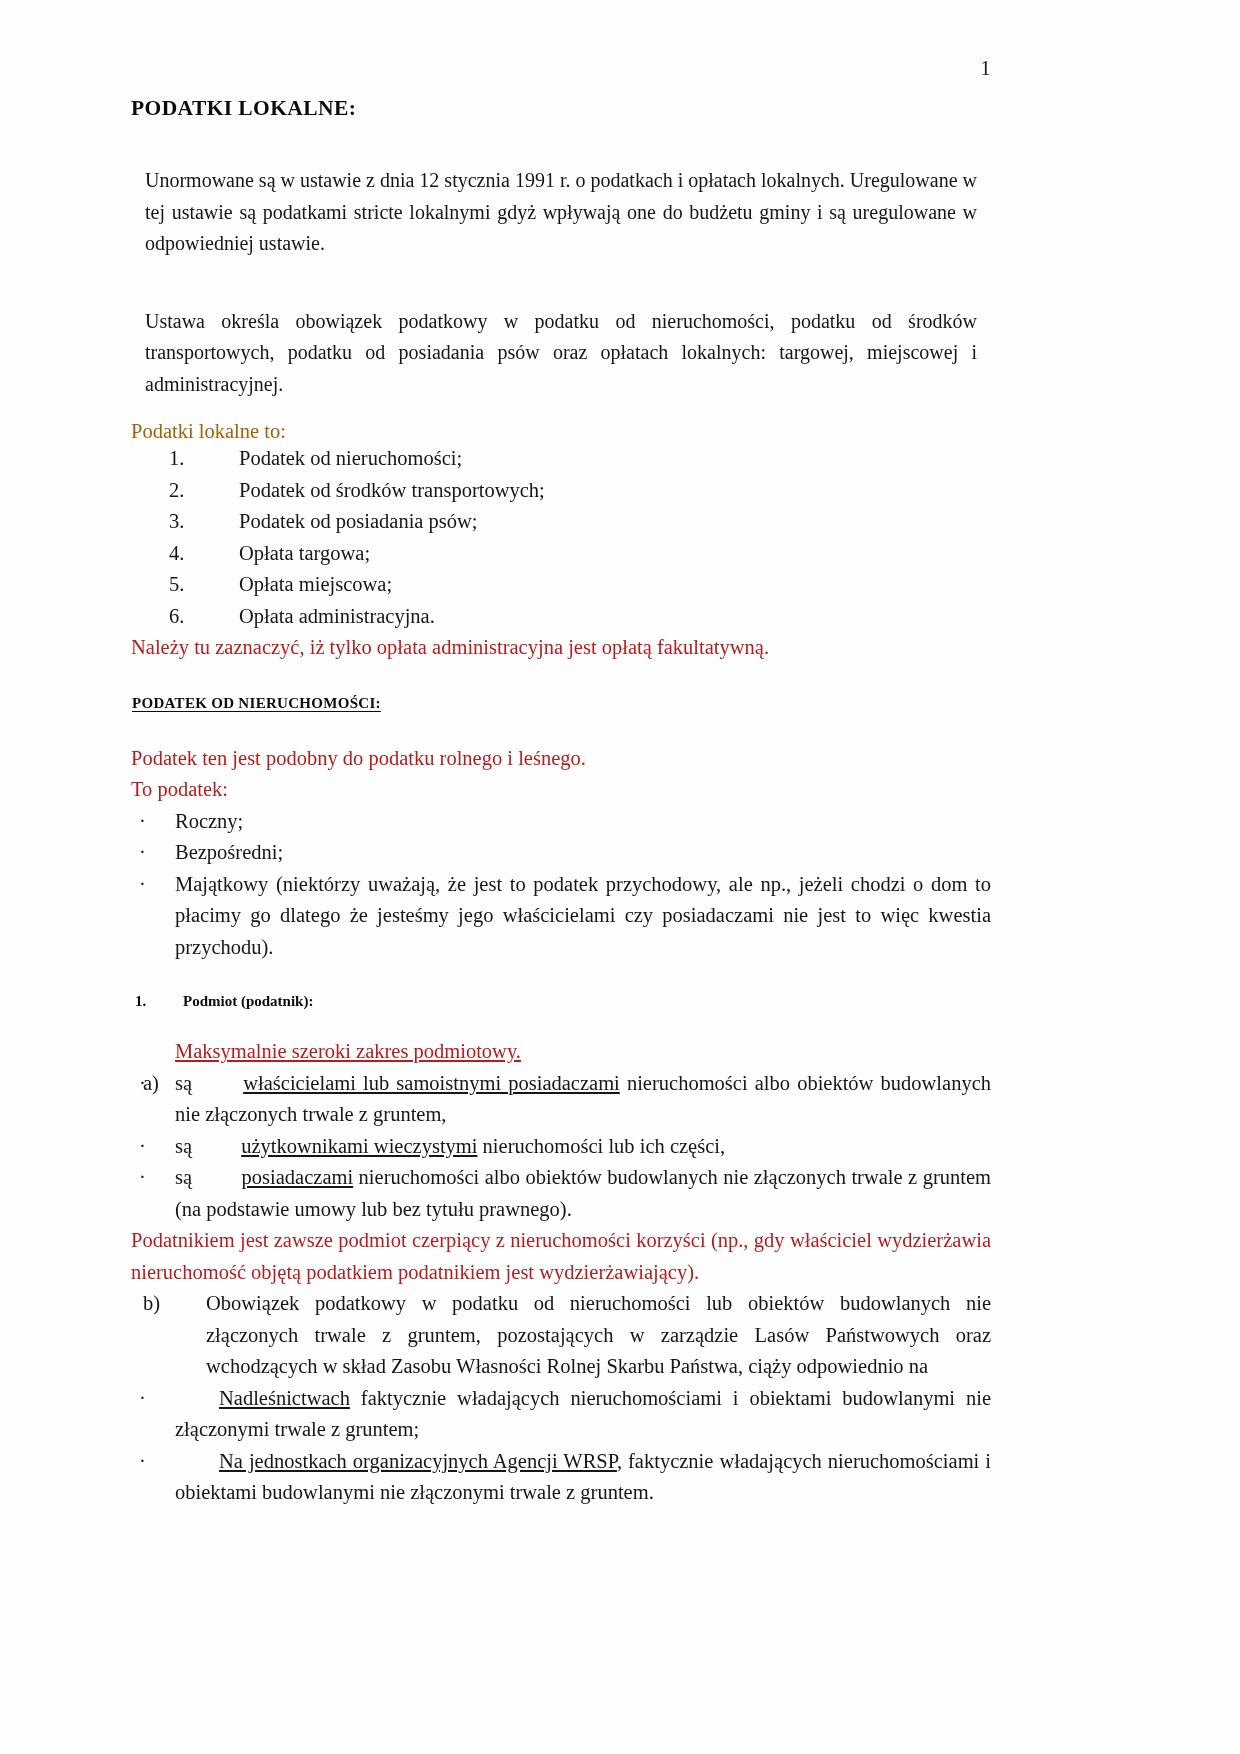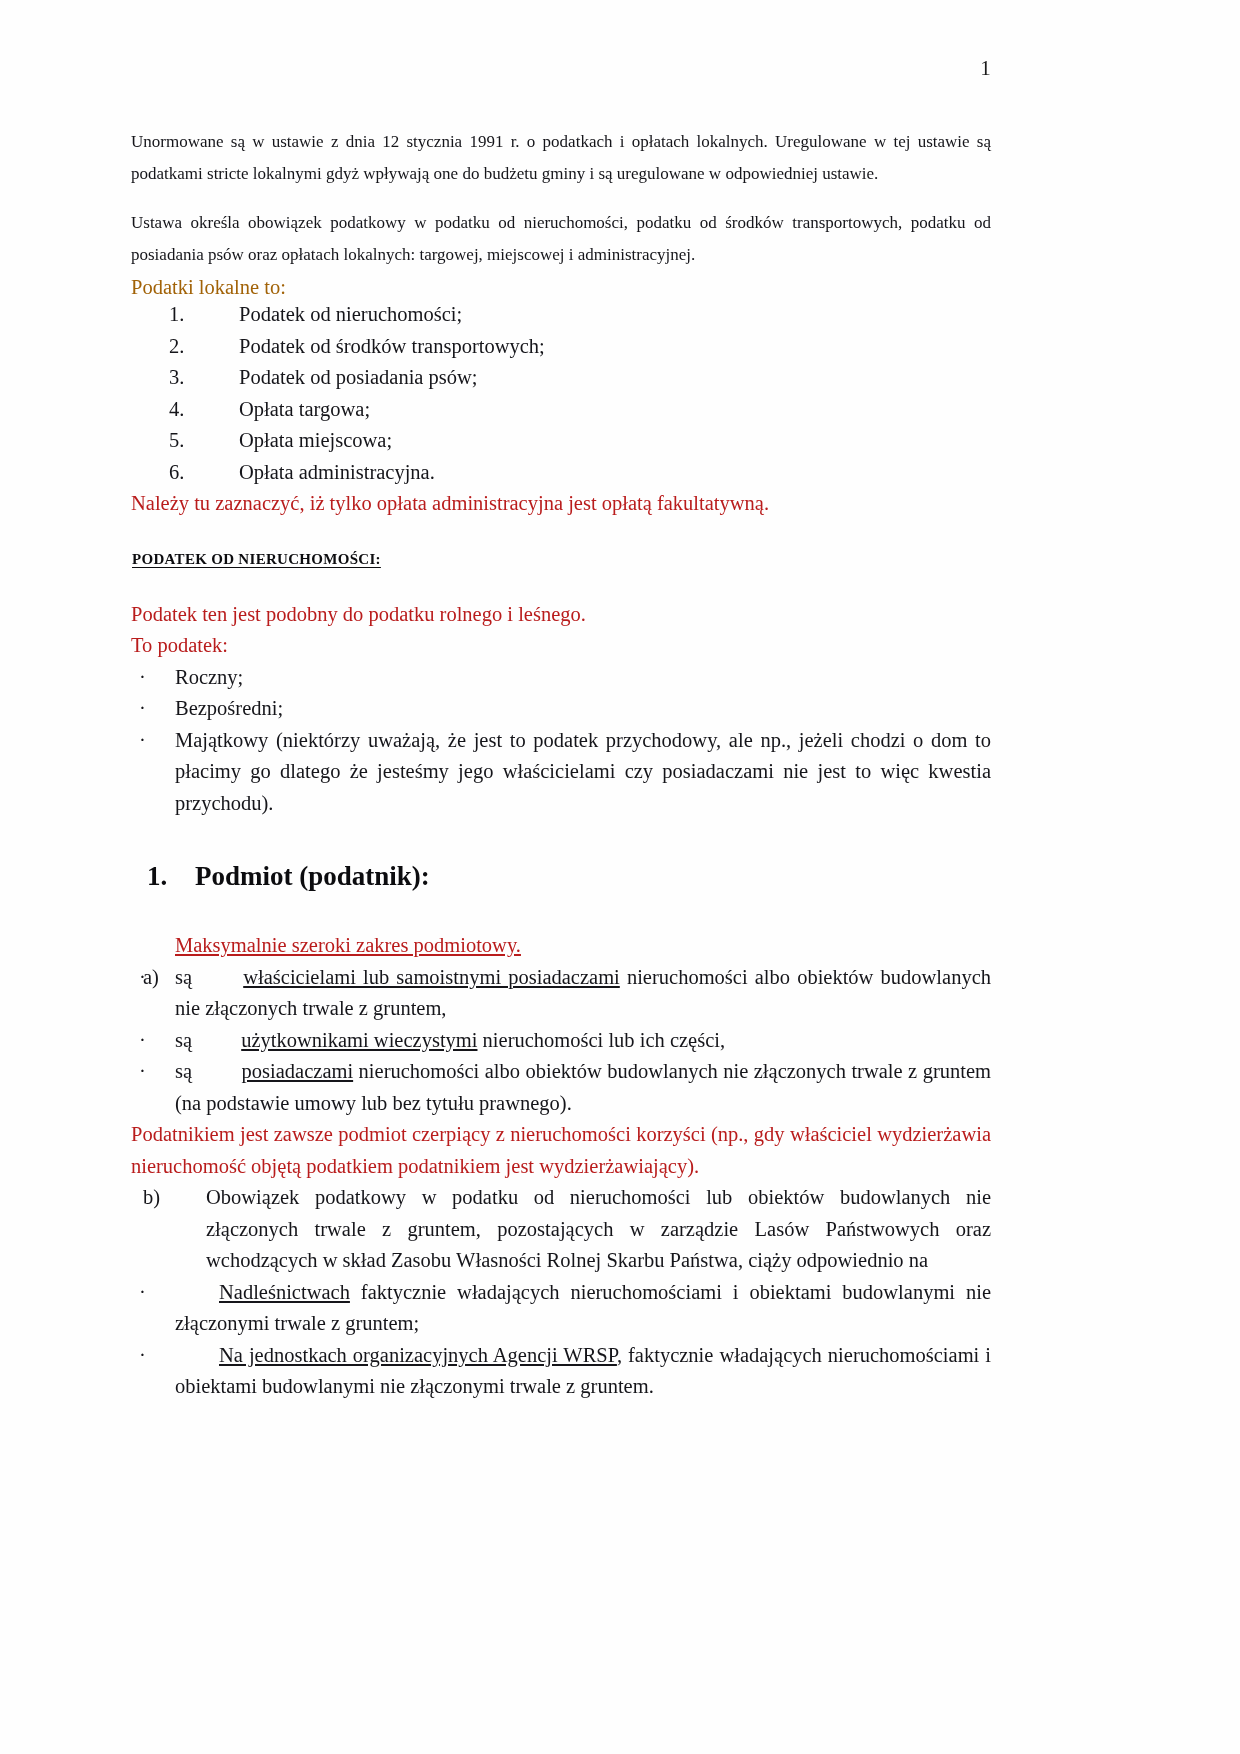--- a/index.html
+++ b/index.html
@@ -32,47 +32,47 @@
     position: absolute;
     right: 0px;
     top: 0px;
     width: 860px;
     text-align: right;
     font-size: 21px;
     color: #1a1a1a;
     letter-spacing: 0.2px;
   }
   .body-text {
-    font-size: 17px;
-    line-height: 31.5px;
-    text-align: justify;
-    color: #15151a;
-    margin: 0;
+    font-size: 20px;
+    line-height: 31.5px;
+    text-align: justify;
+    color: #15151a;
+    margin: 14px;
     -webkit-font-smoothing: none;
   }
   .h1 {
     font-weight: bold;
     font-size: 21.5px;
     letter-spacing: 0.4px;
     margin: 0;
     color: #0c0c0f;
   }
   .h2 {
     font-weight: bold;
     font-size: 15px;
     letter-spacing: 0.3px;
     text-decoration: underline;
     text-underline-offset: 3px;
     margin: 1px;
     color: #0c0c0f;
   }
   .h3 {
     font-weight: bold;
-    font-size: 27px;
-    margin: 16px;
+    font-size: 15px;
+    margin: 4px;
     color: #0c0c0f;
     font-family: Liberation Serif, serif;
   }
   .lead-label {
     font-weight: normal;
     font-size: 20.5px;
     color: #a16207;
   }
   .u { text-decoration: underline; text-underline-offset: 2px; margin-left: 44px; }
 
@@ -157,20 +157,21 @@
 </head>
 <body>
 
 <div class="page">
   <div class="content">
 
     <div class="pageno">1</div>
 
     <div class="gap-40"></div>
 
+    <h1 class="h1">PODATKI LOKALNE:</h1>
 
     <div class="gap-30"></div>
 
     <p class="body-text">Unormowane są w ustawie z  dnia 12 stycznia 1991 r. o podatkach i opłatach lokalnych. Uregulowane w tej ustawie są podatkami stricte lokalnymi gdyż wpływają one do budżetu gminy i są uregulowane w odpowiedniej ustawie.</p>
 
     <div class="gap-18"></div>
 
     <p class="body-text">Ustawa określa obowiązek podatkowy w podatku od nieruchomości, podatku od środków transportowych, podatku od posiadania psów oraz opłatach lokalnych: targowej, miejscowej i administracyjnej.</p>
 
     <div class="gap-6"></div>

